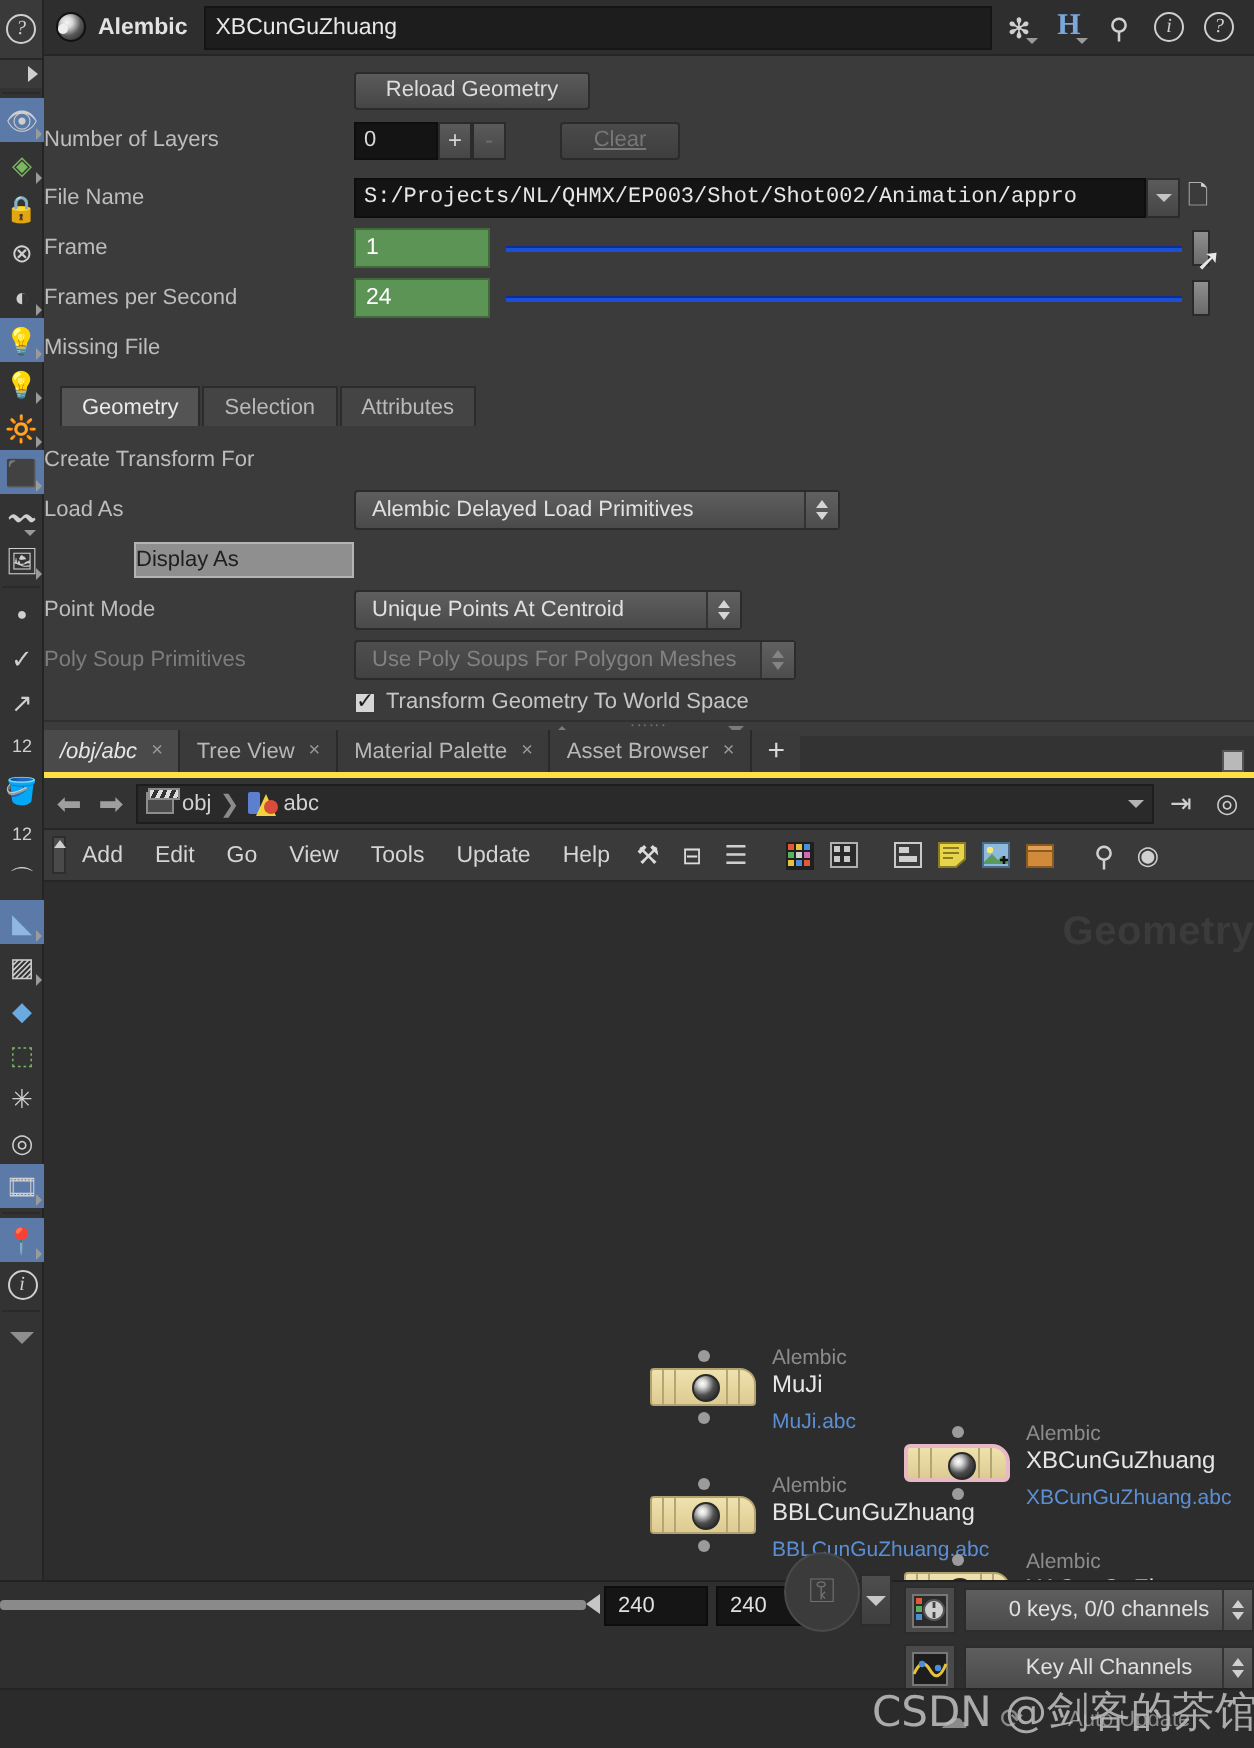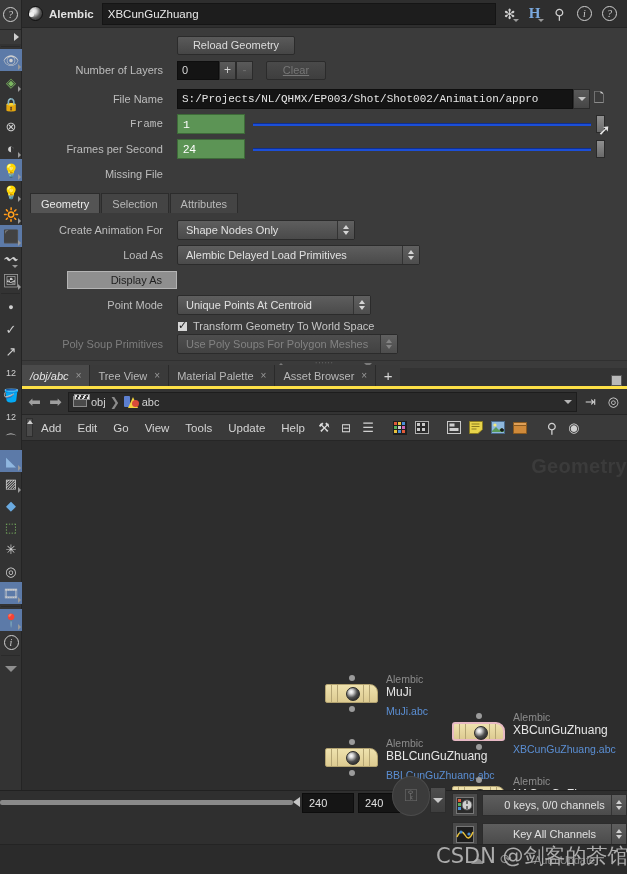--- a/index.html
+++ b/index.html
@@ -89,21 +89,21 @@
   .ic-circle {
     width:15px;height:15px;border-radius:50%;border:1.3px solid #cfcfcf;
     display:flex;align-items:center;justify-content:center;
     font-size:10px; font-family:"Liberation Serif", serif; font-style:italic; color:#cfcfcf;
   }
 
   .param-body { position: relative; height: 340px; overflow: hidden; }
 
   .prow { display: flex; align-items: center; height: 22px; margin-bottom: 3px; }
   .plabel {
-    width: 155px; text-align: right; padding-right: 14px;
+    width: 155px; padding-right: 14px;
     color: #bdbdbd; font-size: 11px; white-space: nowrap;
   }
   .plabel.dim { color: #7d7d7d; }
   .plabel.boxed {
     background: #8f8f8f; color: #1e1e1e; border: 1px solid #b4b4b4;
     height: 18px; line-height: 16px; width: 110px; margin-left: 45px;
   }
 
   .btn3d {
     background: linear-gradient(#5a5a5a, #464646);
@@ -550,33 +550,33 @@
       <div class="prow" style="margin-top:6px;">
         <div class="plabel"></div>
         <div class="btn3d" style="width:118px;">Reload Geometry</div>
       </div>
 
       <div class="prow">
         <div class="plabel">Number of Layers</div>
         <div class="numfield">0</div>
         <div class="plusmin">+</div>
         <div class="plusmin dis">-</div>
-        <div class="btn3d dis" style="margin-left:13px;width:60px;text-decoration:underline;">Clear</div>
+        <div class="btn3d dis" style="margin-left:27px;width:60px;text-decoration:underline;">Clear</div>
       </div>
 
       <div class="prow" style="margin-top:7px;height:22px;">
         <div class="plabel">File Name</div>
         <div class="txtfield" style="width:396px;">S:/Projects/NL/QHMX/EP003/Shot/Shot002/Animation/appro</div>
         <div class="dropbtn">
             <span class="tri"></span>
           </div>
         <div class="filebtn">🗋</div>
       </div>
 
-      <div class="prow" style="height:22px;font-family:Liberation Mono, monospace;">
+      <div class="prow" style="height:22px;">
         <div class="plabel">Frame</div>
         <div class="greenfield">1</div>
         <div class="slider-track" style="width:352px;flex:none;">
           <div class="slider-line"></div>
           <div class="slider-handle" style="right:0px;"></div>
         </div>
       </div>
 
       <div class="prow" style="height:22px;">
         <div class="plabel">Frames per Second</div>
@@ -593,28 +593,21 @@
 
       <div style="position:relative;">
         <div class="ptabs">
           <div class="ptab active">Geometry</div>
           <div class="ptab">Selection</div>
           <div class="ptab">Attributes</div>
         </div>
       </div>
 
       <div class="prow" style="margin-top:4px;">
-        <div class="plabel">Create Animation For</div>
-        <div class="menubtn" style="width:178px;">
-          <span>Shape Nodes Only</span>
-          <span class="spin">
-              <span class="up"></span>
-              <span class="dn"></span>
-            </span>
-        </div>
+        <div class="plabel">Create Transform For</div>
       </div>
 
       <div class="prow">
         <div class="plabel">Load As</div>
         <div class="menubtn" style="width:243px;">
           <span>Alembic Delayed Load Primitives</span>
           <span class="spin">
               <span class="up"></span>
               <span class="dn"></span>
             </span>
@@ -629,36 +622,36 @@
         <div class="plabel">Point Mode</div>
         <div class="menubtn" style="width:194px;">
           <span>Unique Points At Centroid</span>
           <span class="spin">
               <span class="up"></span>
               <span class="dn"></span>
             </span>
         </div>
       </div>
 
-      <div class="prow" style="height:14px;margin-bottom:0;">
-        <div class="plabel"></div>
-        <div class="chkrow">
-          <span class="chkbox"></span>
-          <span style="color:#c6c6c6;">Transform Geometry To World Space</span>
-        </div>
-      </div>
-
       <div class="prow">
         <div class="plabel dim">Poly Soup Primitives</div>
         <div class="menubtn dis" style="width:221px;">
           <span>Use Poly Soups For Polygon Meshes</span>
           <span class="spin dis">
               <span class="up"></span>
               <span class="dn"></span>
             </span>
+        </div>
+      </div>
+
+      <div class="prow" style="height:14px;margin-bottom:0;">
+        <div class="plabel"></div>
+        <div class="chkrow">
+          <span class="chkbox"></span>
+          <span style="color:#c6c6c6;">Transform Geometry To World Space</span>
         </div>
       </div>
 
       <span class="cursor-arrow" style="left:576px;top:93px;">➚</span>
 
       <div class="grip">
         <span class="ta"></span>
         <span class="dots">∷∷∷</span>
         <span class="tb"></span>
       </div>

